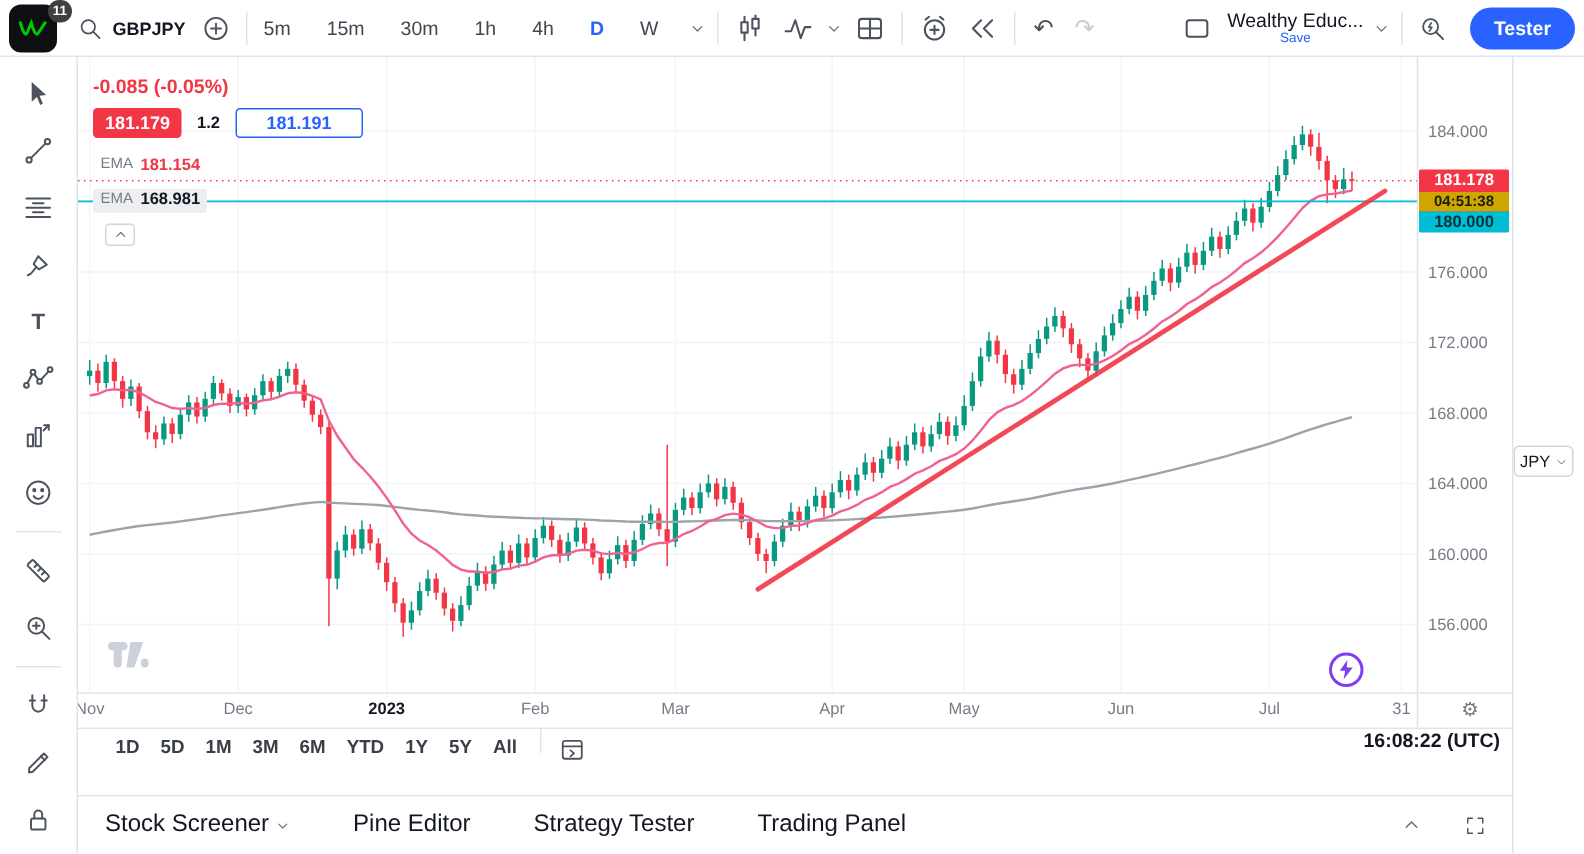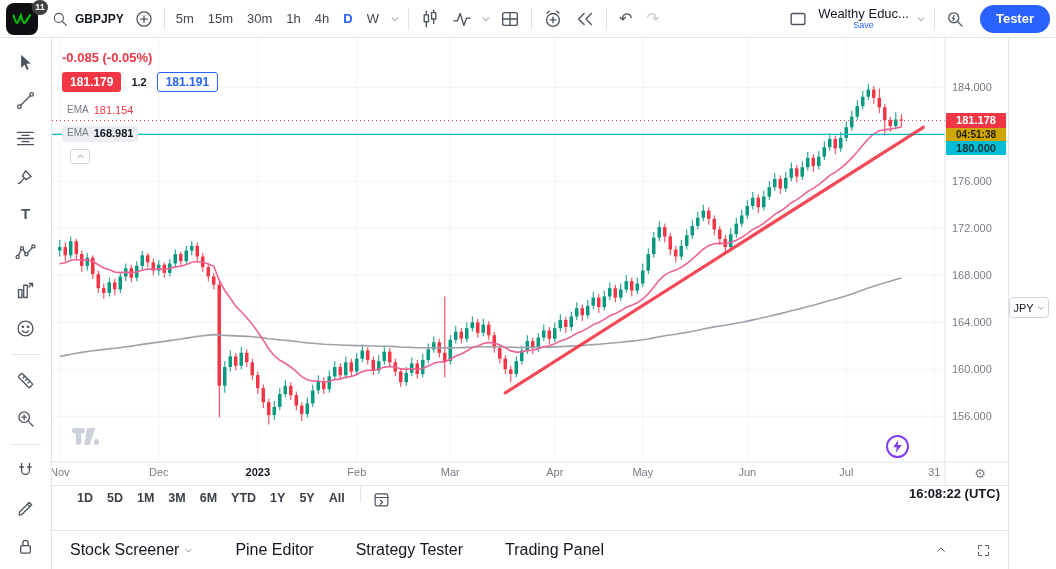--- a/index.html
+++ b/index.html
@@ -13,21 +13,21 @@
   header{position:absolute;left:0;top:0;width:1056px;height:38px;background:#fff;
          border-bottom:1px solid #e0e3eb;display:flex;align-items:center;padding:0 6px;z-index:20}
   .logo-wrap{position:relative;width:40px;height:34px;display:flex;align-items:center;cursor:pointer}
   .logo-sq{width:32px;height:32px;background:#0e0f13;border-radius:8px;display:flex;align-items:center;justify-content:center}
   .badge{position:absolute;top:-2px;right:-2px;min-width:16px;height:15px;background:#404040;color:#fff;
          border-radius:8px;font-size:9px;font-weight:700;display:flex;align-items:center;justify-content:center;padding:0 3px}
   .h-item{height:30px;min-width:30px;display:flex;align-items:center;justify-content:center;gap:6px;
           border-radius:4px;cursor:pointer;padding:0 5px}
   .symbol-label{font-size:12px;font-weight:700;color:#131722}
   .vsep{width:1px;height:22px;background:#e0e3eb;margin:0 5px;flex:none}
-  .intervals{display:flex;align-items:center;gap:2px}
+  .intervals{display:flex;align-items:center;gap:12px}
   .interval{font-size:13px;color:#434651;padding:4px 6px;border-radius:4px;cursor:pointer}
   .interval.active{color:#2962ff;font-weight:700}
   .chev-btn{width:16px;height:30px;display:flex;align-items:center;justify-content:center;cursor:pointer}
   .uarrow{font-family:"DejaVu Sans",sans-serif;font-size:16px;color:#4c525e;padding:0 7px;cursor:pointer}
   .uarrow.disabled{color:#c9ccd4}
   .right-cluster{margin-left:auto;display:flex;align-items:center}
   .layout-name-wrap{display:flex;flex-direction:column;align-items:center;line-height:1.05;cursor:pointer;padding:0 4px}
   .layout-name{font-size:13px;color:#131722}
   .save-mini{font-size:9px;color:#2962ff;cursor:pointer}
   .publish-btn{height:28px;background:#2962ff;color:#fff;border:none;border-radius:15px;
@@ -55,25 +55,25 @@
   #price-axis-hit{position:absolute;left:893px;top:0;width:63px;height:424px;z-index:3;cursor:ns-resize}
   #time-axis-hit{position:absolute;left:0;top:424px;width:893px;height:23px;z-index:3;cursor:ew-resize}
 
   
   .legend{position:absolute;left:10px;top:12px;z-index:5}
   .chg-row{font-size:13px;font-weight:600;color:#f23645;margin-bottom:7px}
   .ba-row{display:flex;align-items:center;gap:10px;margin-bottom:11px}
   .bid-box{background:#f23645;color:#fff;font-size:12px;font-weight:700;padding:3px 8px;border-radius:3px;cursor:pointer}
   .spread{font-size:11px;font-weight:700;color:#131722}
   .ask-box{background:#fff;color:#2962ff;border:1.5px solid #2962ff;font-size:12px;font-weight:700;
-           padding:2px 8px;border-radius:3px;cursor:pointer}
+           padding:2px 20px;border-radius:3px;cursor:pointer}
   .ema-row{display:flex;align-items:flex-start;gap:5px;height:16px;margin-bottom:7px;font-size:11px;width:max-content;
            padding:1px 5px;border-radius:2px;cursor:pointer}
   .ema-row .ema-tag{color:#787b86;font-size:10px}
-  .ema-fast-val{color:#f23645;font-weight:400}
+  .ema-fast-val{color:#f23645;font-weight:700}
   .ema-row.slow{background:#eceef2}
   .ema-slow-val{color:#131722;font-weight:600}
   .collapse-btn{width:20px;height:15px;border:1px solid #d1d4dc;border-radius:3px;background:#fff;
                 display:flex;align-items:center;justify-content:center;margin-left:8px;cursor:pointer}
 
   
   .axis-box{position:absolute;left:894px;width:60px;text-align:center;font-size:11px;z-index:6;border-radius:1px}
   #last-price-box{background:#f23645;color:#fff;height:31px;line-height:14px;font-weight:700}
   #countdown-box{background:#cfa600;color:#1d1d06;height:13px;line-height:13px;font-size:10px;font-weight:700}
   #level-box{background:#00bcd4;color:#06343a;height:14px;line-height:14px;font-weight:700}

